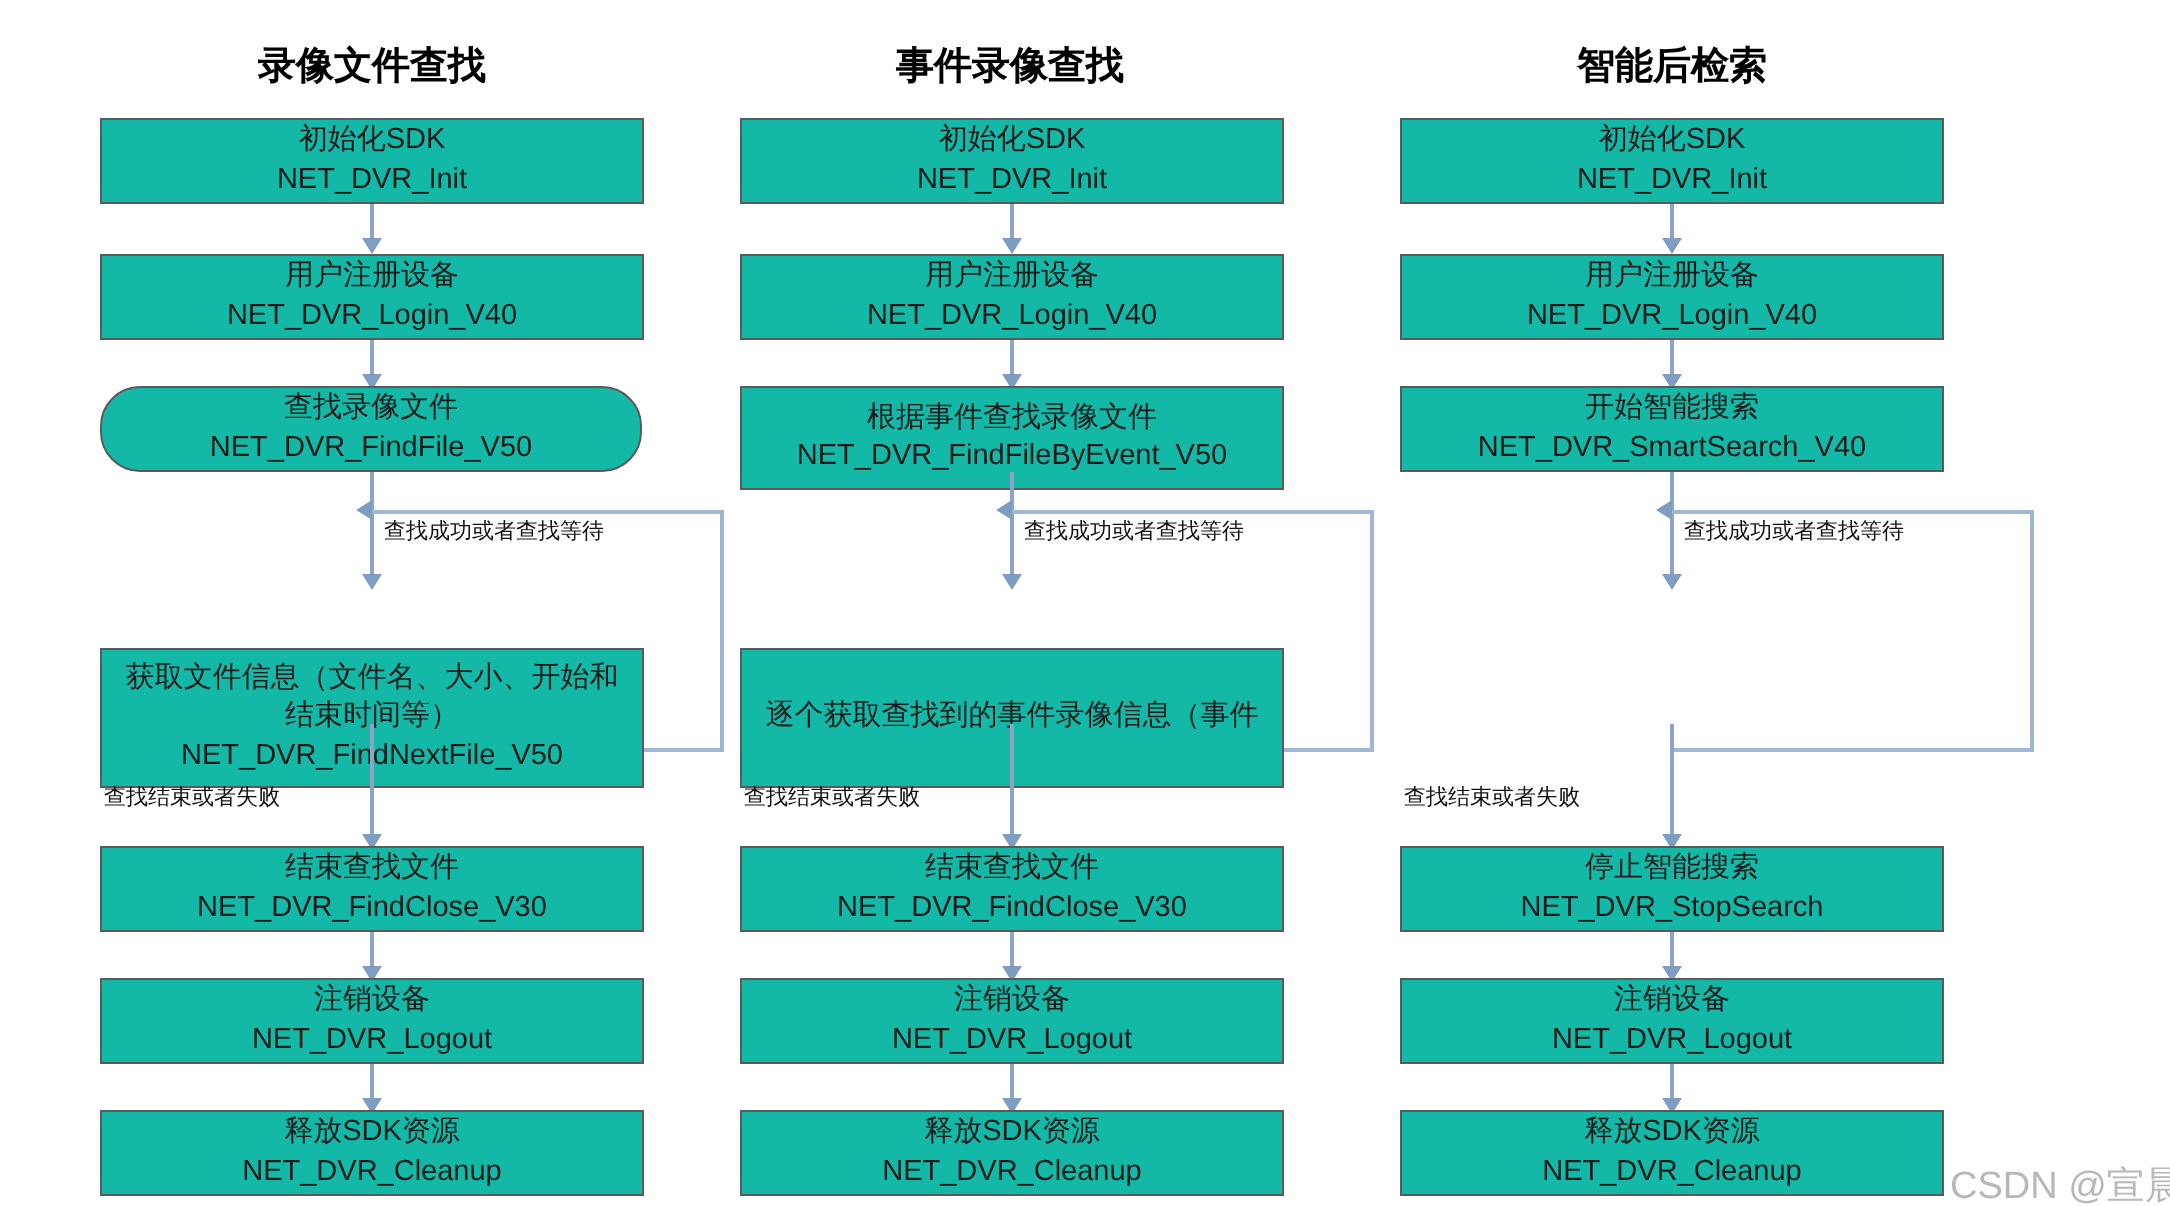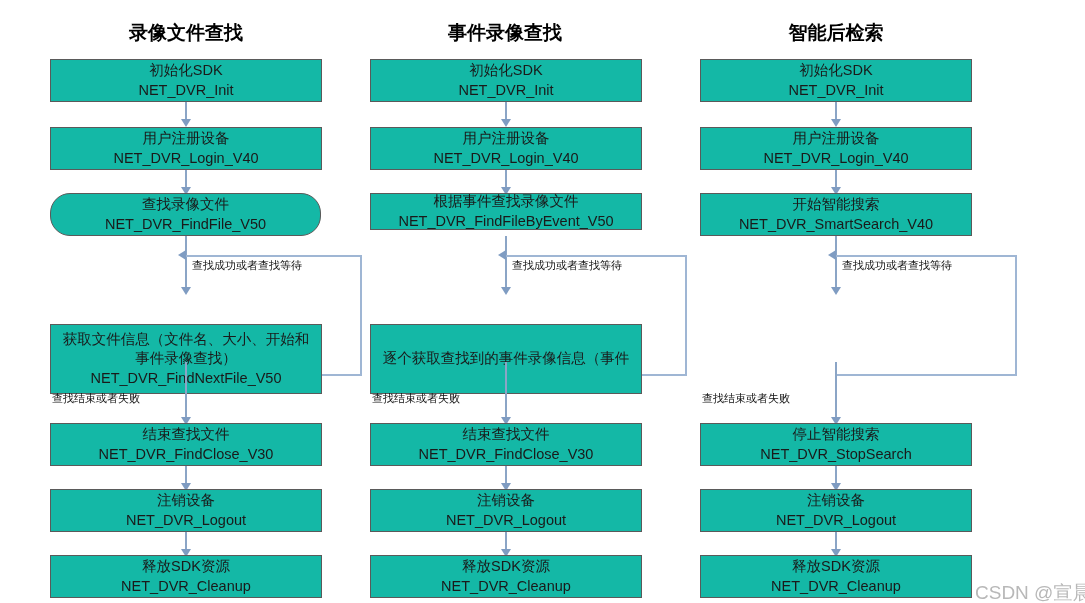--- a/index.html
+++ b/index.html
@@ -122,21 +122,21 @@
   <div class="arrow-down" style="left:181px;top:287px;"></div>
   <div class="edge-label" style="left:192px;top:258px;">查找成功或者查找等待</div>
 
   <div class="loopline h" style="left:186px;top:255px;width:175px;"></div>
   <div class="loopline v" style="left:360px;top:255px;height:121px;"></div>
   <div class="loopline h" style="left:186px;top:374px;width:175px;"></div>
   <div class="arrow-left" style="left:178px;top:250px;"></div>
 
   <div class="node wrap" style="left:50px;top:292px;width:272px;height:70px;">
     <span class="l1">获取文件信息（文件名、大小、开始和</span>
-    <span class="l2">事件录像查找）</span>
+    <span class="l2">结束时间等）</span>
     <span class="l3">NET_DVR_FindNextFile_V50</span>
   </div>
 
   <div class="vline" style="left:185px;top:362px;height:60px;"></div>
   <div class="arrow-down" style="left:181px;top:417px;"></div>
   <div class="edge-label" style="left:52px;top:391px;">查找结束或者失败</div>
 
   <div class="node" style="left:50px;top:423px;width:272px;height:43px;">
     <span class="l1">结束查找文件</span>
     <span class="l2">NET_DVR_FindClose_V30</span>
@@ -163,21 +163,21 @@
   <div class="vline" style="left:505px;top:102px;height:22px;"></div>
   <div class="arrow-down" style="left:501px;top:119px;"></div>
 
   <div class="node" style="left:370px;top:127px;width:272px;height:43px;">
     <span class="l1">用户注册设备</span>
     <span class="l2">NET_DVR_Login_V40</span>
   </div>
   <div class="vline" style="left:505px;top:170px;height:22px;"></div>
   <div class="arrow-down" style="left:501px;top:187px;"></div>
 
-  <div class="node" style="left:370px;top:193px;width:272px;height:37px;">
+  <div class="node" style="left:370px;top:193px;width:272px;height:52px;">
     <span class="l1">根据事件查找录像文件</span>
     <span class="l2">NET_DVR_FindFileByEvent_V50</span>
   </div>
 
   <div class="vline" style="left:505px;top:236px;height:56px;"></div>
   <div class="arrow-down" style="left:501px;top:287px;"></div>
   <div class="edge-label" style="left:512px;top:258px;">查找成功或者查找等待</div>
 
   <div class="loopline h" style="left:506px;top:255px;width:180px;"></div>
   <div class="loopline v" style="left:685px;top:255px;height:121px;"></div>

